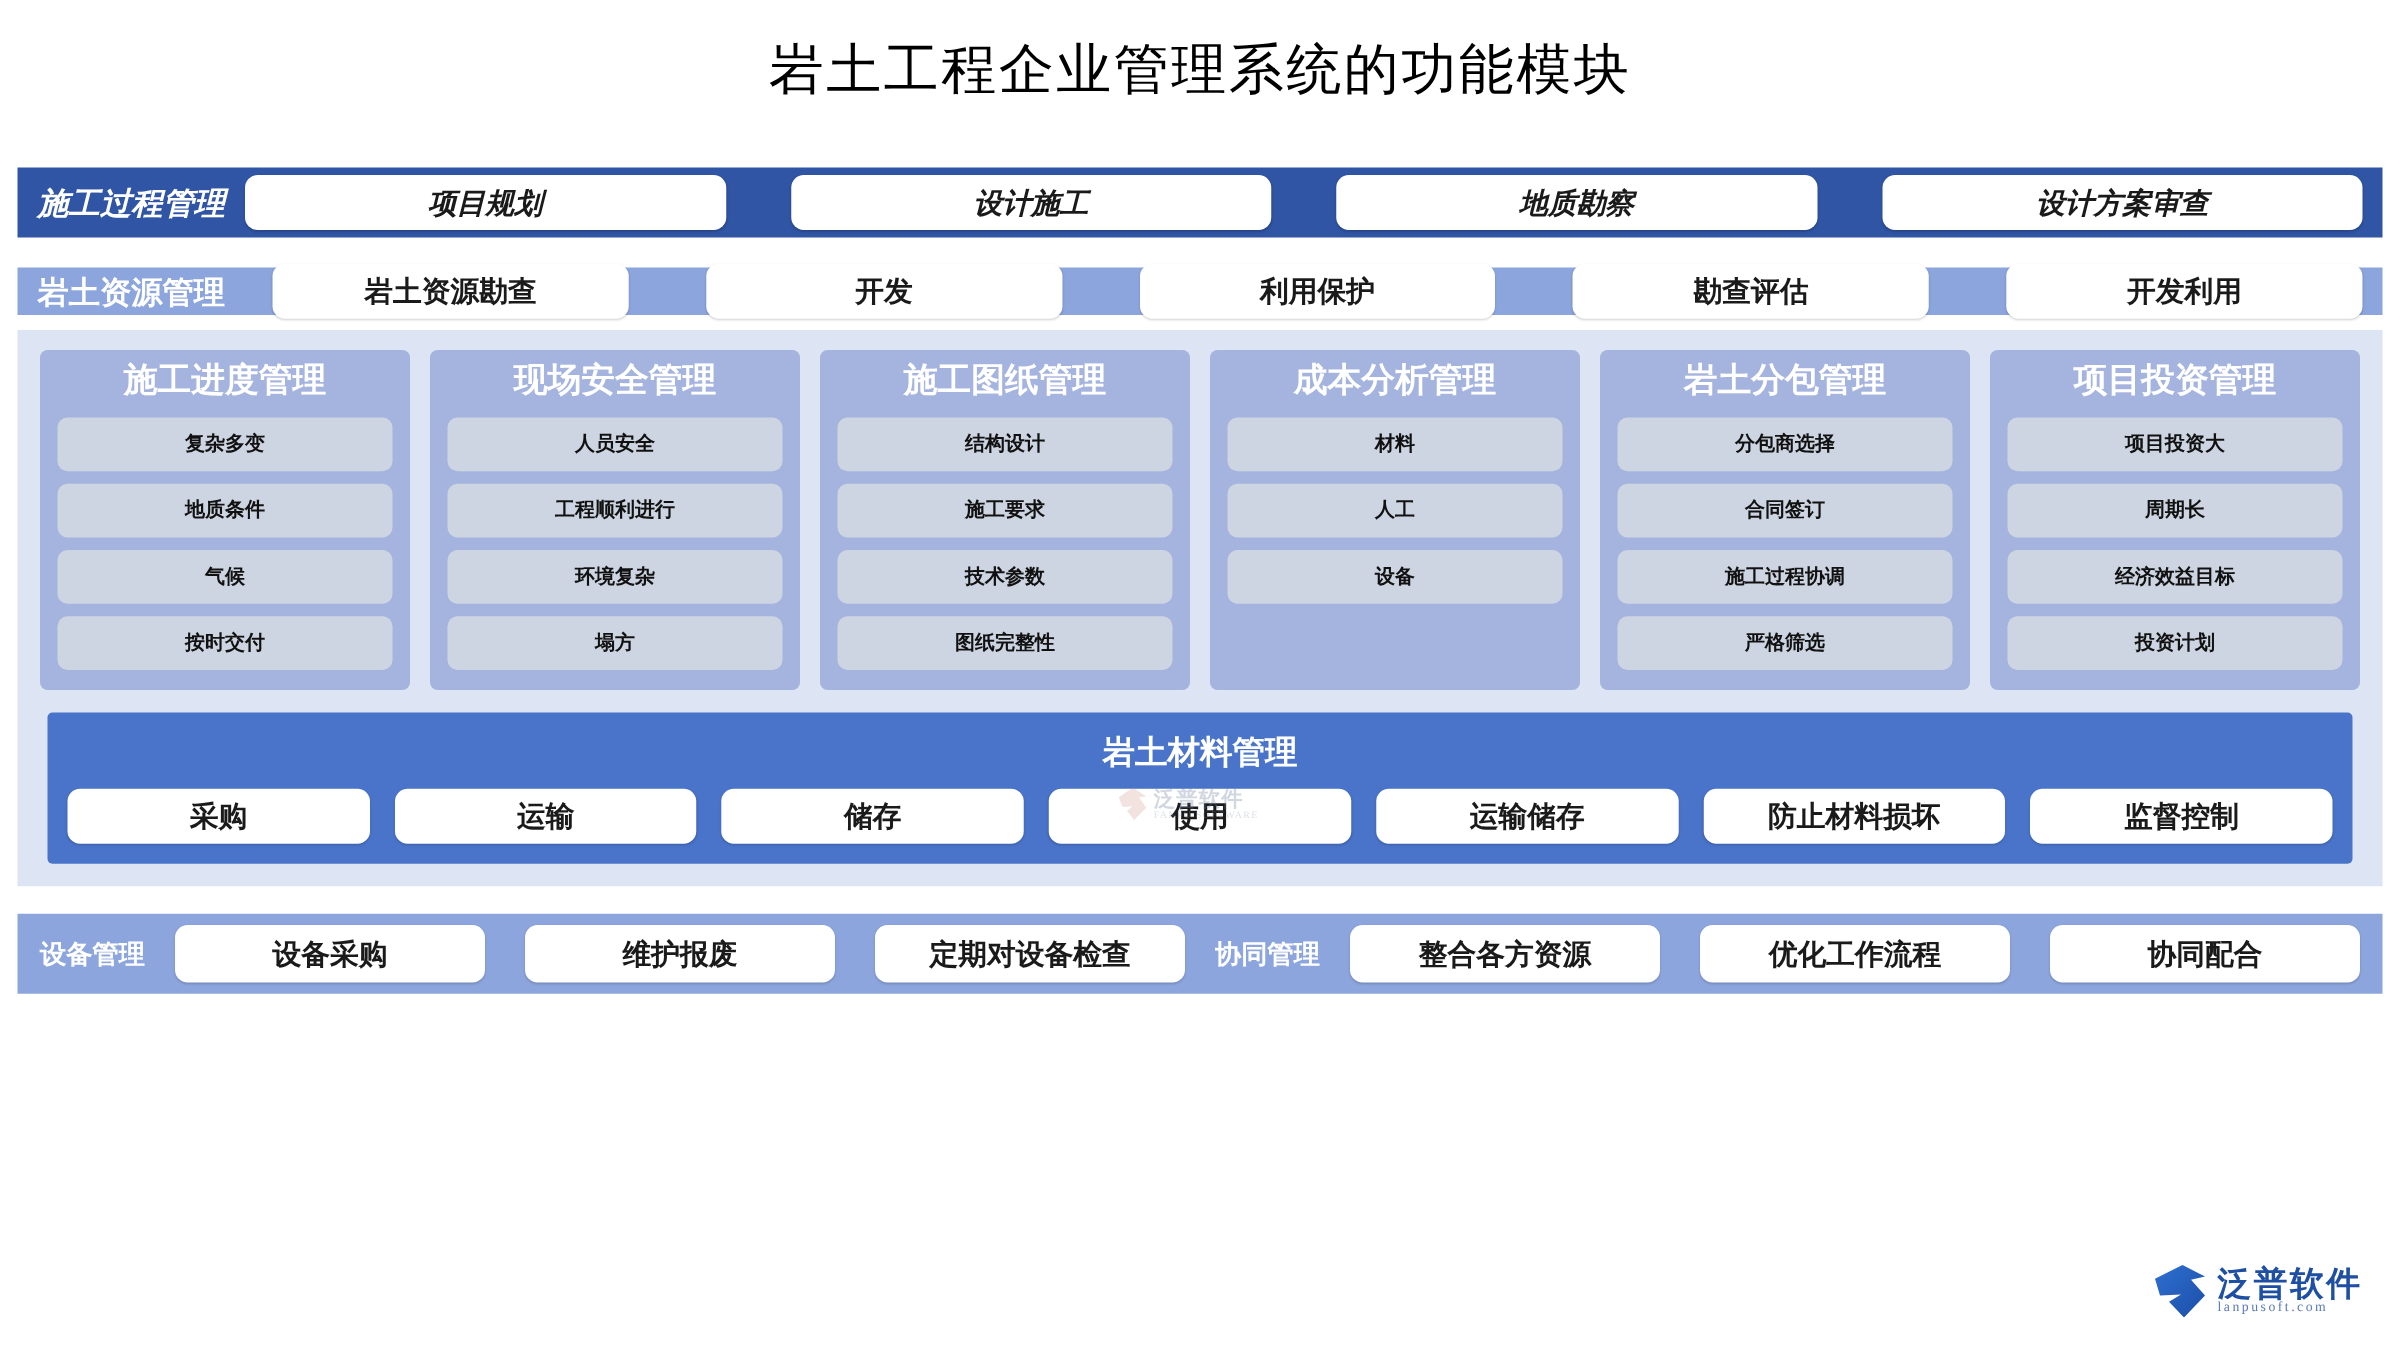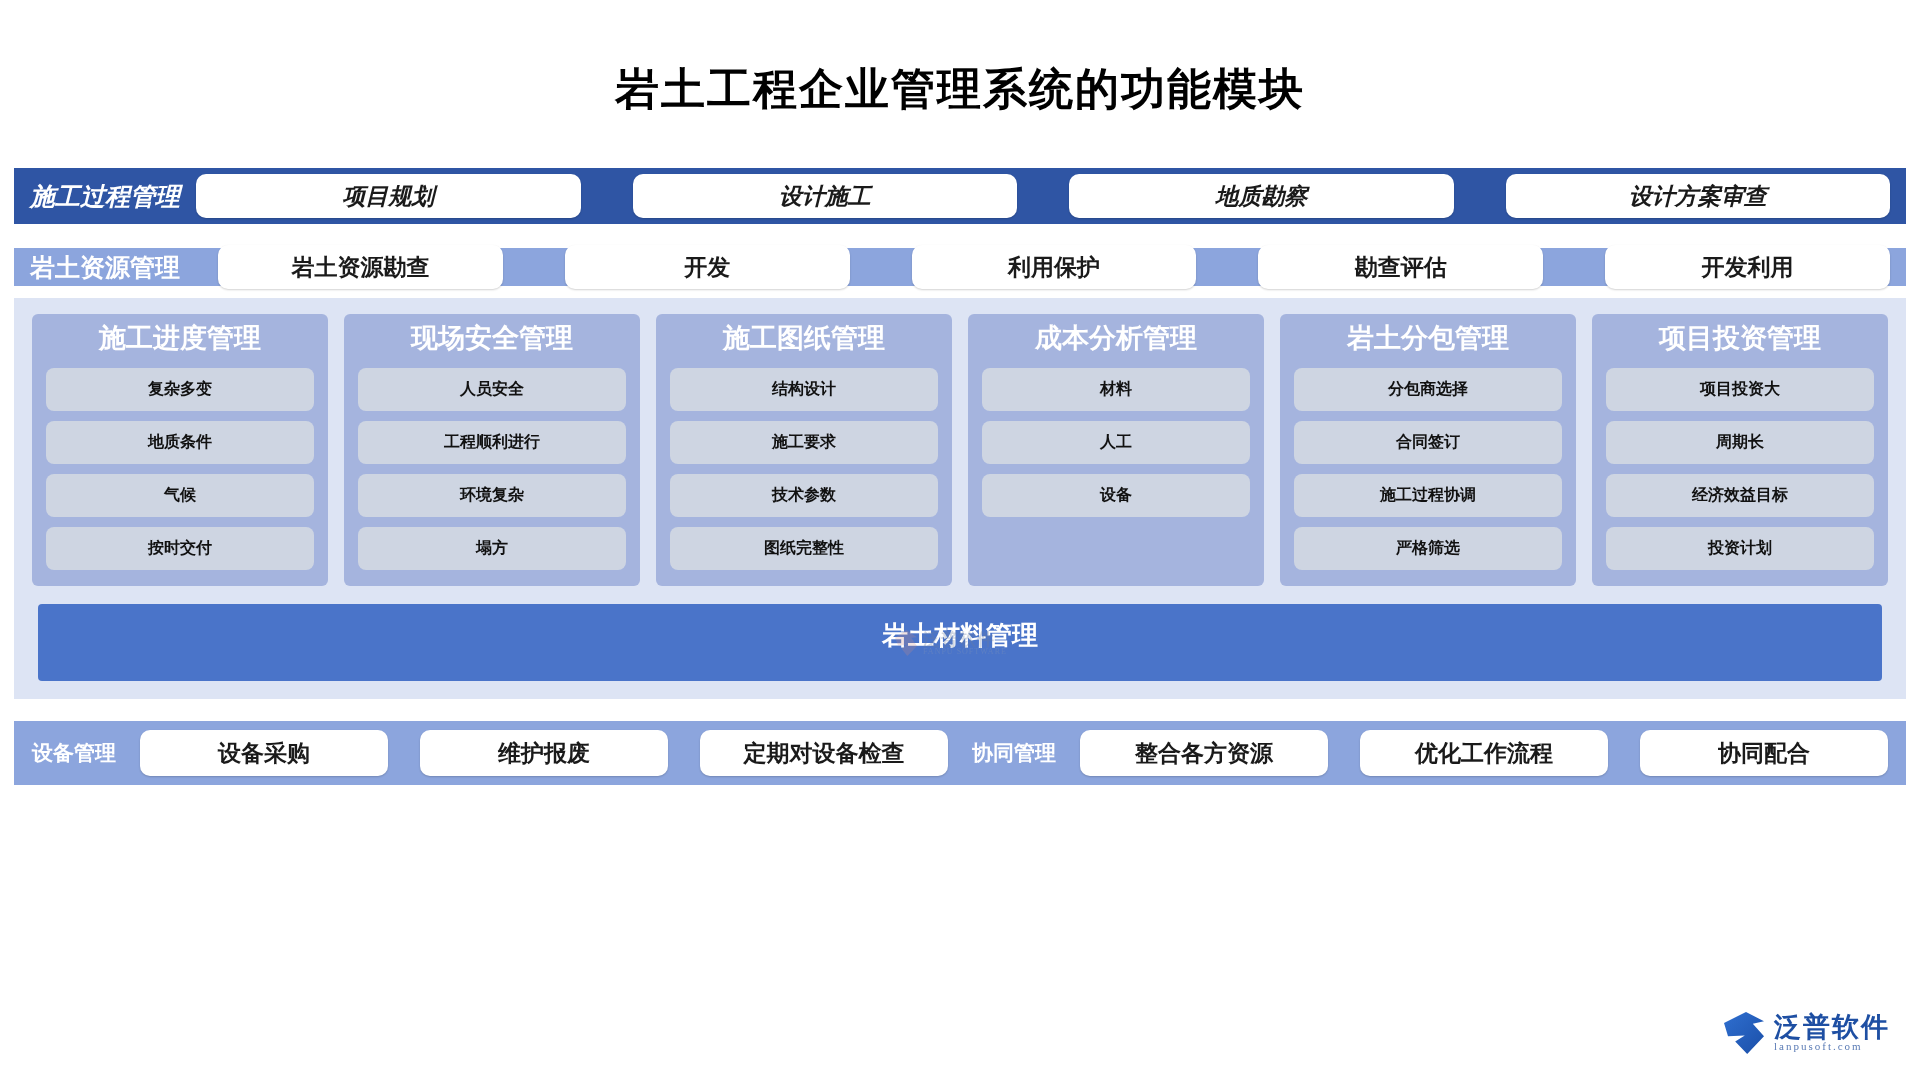--- a/index.html
+++ b/index.html
@@ -7,24 +7,24 @@
     width:1920px;height:1080px;
     background:#ffffff;
     font-family:"Liberation Serif","DejaVu Serif",serif;
     overflow:hidden;
     position:relative;
   }
   
   .page-title{
     text-align:center;
     font-size:44px;
-    font-weight:bold;
+    font-weight:normal;
     color:#000000;
     letter-spacing:2px;
-    padding-top:66px;
+    padding-top:32px;
     line-height:1.1;
   }
 
   
   .pill{
     background:#ffffff;
     border-radius:10px;
     display:flex;
     align-items:center;
     justify-content:center;
@@ -257,20 +257,29 @@
       <div class="item">项目投资大</div>
       <div class="item">周期长</div>
       <div class="item">经济效益目标</div>
       <div class="item">投资计划</div>
     </div>
 
   </div>
 
   <div id="row-material">
     <div class="mat-title">岩土材料管理</div>
+    <div class="mat-items">
+      <div class="pill">采购</div>
+      <div class="pill">运输</div>
+      <div class="pill">储存</div>
+      <div class="pill">使用</div>
+      <div class="pill">运输储存</div>
+      <div class="pill">防止材料损坏</div>
+      <div class="pill">监督控制</div>
+    </div>
   </div>
 
 </div>
 
 <div id="row-bottom">
   <div class="band-label lbl-equip">设备管理</div>
   <div class="grp">
     <div class="pill">设备采购</div>
     <div class="pill">维护报废</div>
     <div class="pill">定期对设备检查</div>

